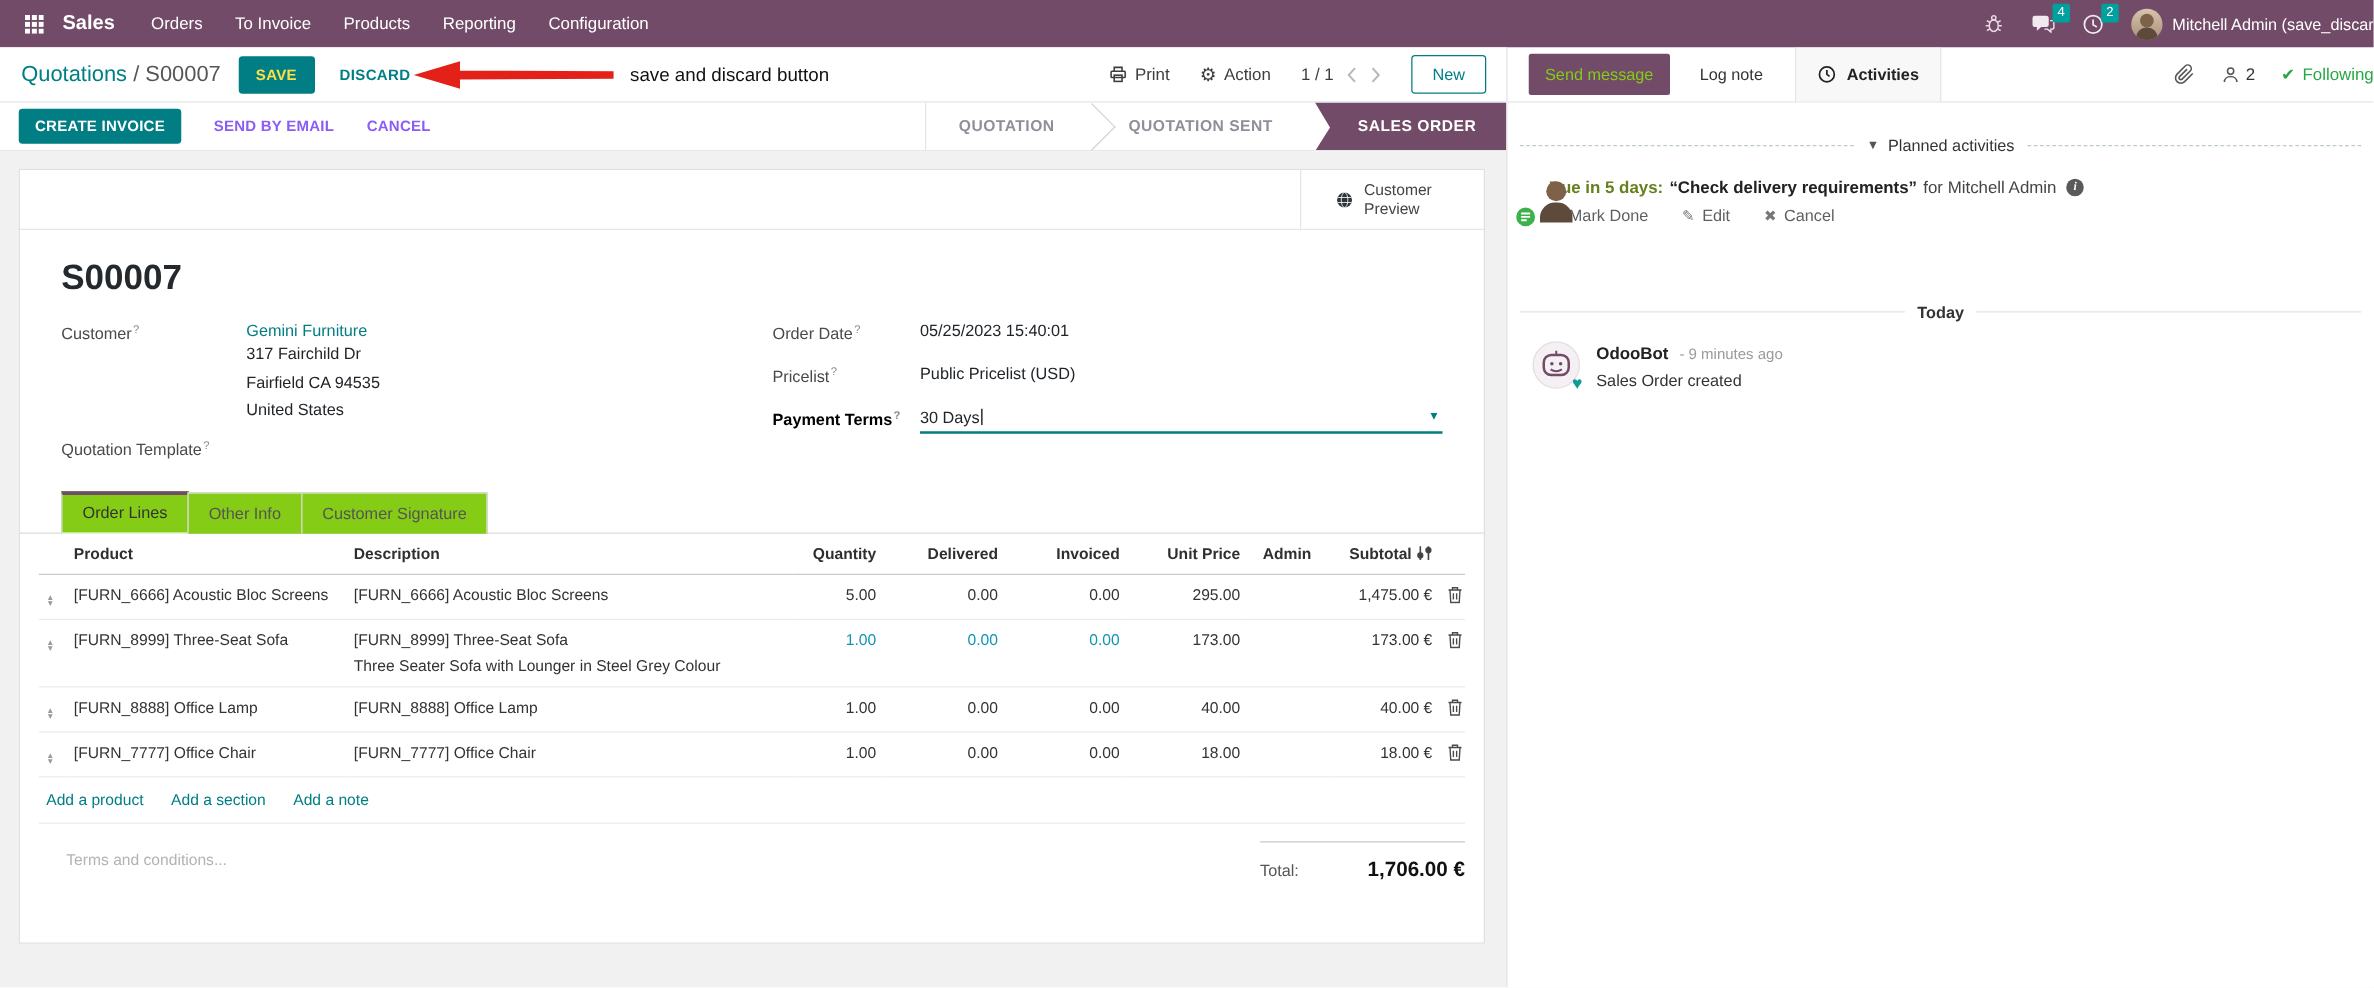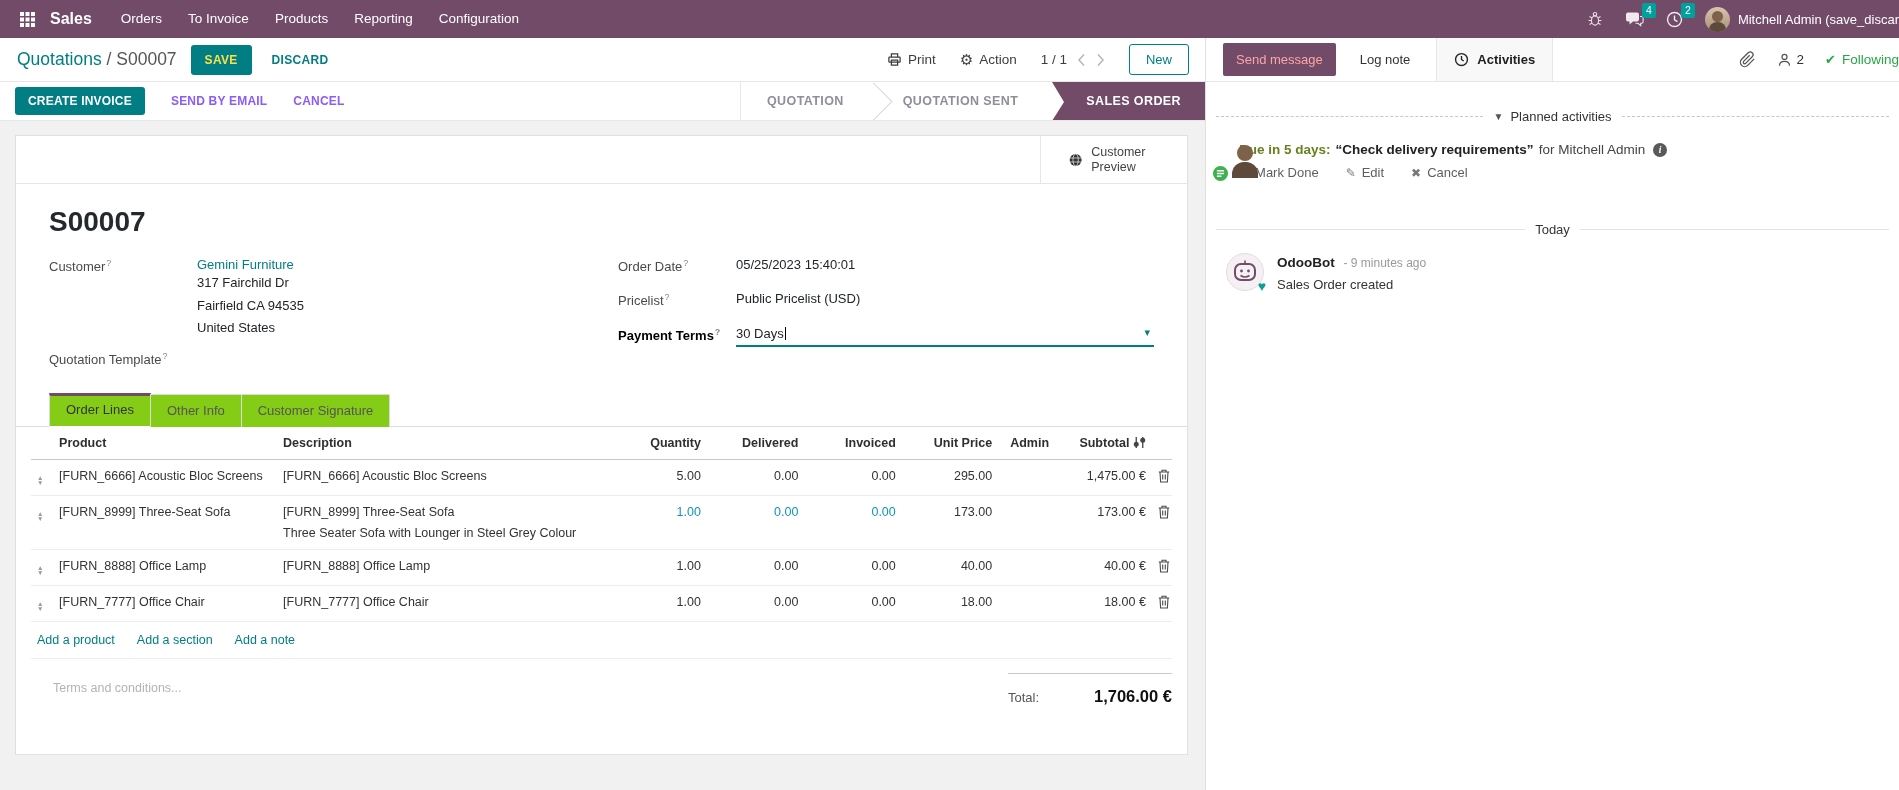--- a/index.html
+++ b/index.html
@@ -94,34 +94,34 @@
   
   .sheet-bottom { display:flex; justify-content:space-between; align-items:flex-start; padding:14px 15px 0 37px; }
   .terms { color:#b3b3b3; font-size:12.5px; padding-top:8px; cursor:text; }
   .total-box { width:164px; border-top:1px solid #c9c9c9; padding-top:13px; display:flex; justify-content:space-between; align-items:baseline; }
   .total-label { font-size:13px; color:#555; }
   .total-value { font-size:16.5px; font-weight:bold; color:#111; }
 
   
   .chatter-top { height:44px; border-bottom:1px solid #e6e6e6; display:flex; align-items:stretch; }
   .chatter-top .lft { display:flex; align-items:center; padding-left:17px; }
-  .btn-send { background:#714B67; color:#fca5a5; border:none; font-size:13px; padding:9px 13px; border-radius:2px; cursor:pointer; }
+  .btn-send { background:#714B67; color:#84cc16; border:none; font-size:13px; padding:9px 13px; border-radius:2px; cursor:pointer; }
   .btn-lognote { background:none; border:none; color:#333; font-size:13px; margin-left:24px; cursor:pointer; }
   .tab-activities { margin-left:26px; display:flex; align-items:center; gap:8px; padding:0 17px; background:#f8f8f8; border-left:1px solid #e6e6e6; border-right:1px solid #e6e6e6; font-size:13px; font-weight:bold; color:#222; cursor:pointer; }
   .chatter-top .rgt { margin-left:auto; display:flex; align-items:center; gap:21px; }
   .followers { display:flex; align-items:center; gap:5px; font-size:13.5px; color:#333; cursor:pointer; }
   .following { display:flex; align-items:center; gap:6px; font-size:13.5px; color:#28a745; white-space:nowrap; cursor:pointer; }
   .check-glyph { font-size:13px; }
 
   .sep-row { display:flex; align-items:center; gap:10px; margin:27px 10px 15px; font-size:13px; color:#333; }
   .sep-row .dash { flex:1; border-top:1px dashed #bccfbc; }
   .sep-row .solid { flex:1; border-top:1px solid #e3e3e3; }
   .sep-row .cap { display:flex; align-items:center; gap:7px; }
   .caret-down { font-size:10px; color:#555; cursor:pointer; }
-  .sep-row.today-row { margin-top:42px; font-weight:normal; }
+  .sep-row.today-row { margin-top:62px; font-weight:bold; }
 
   .activity { display:flex; gap:13px; padding:0 20px; }
   .av-wrap { position:relative; flex:none; }
   .avatar-lg { width:38px; height:38px; border-radius:50%; overflow:hidden; background:linear-gradient(#d8c4ae,#a98f76); position:relative; }
   .avatar-lg::before { content:''; position:absolute; left:11px; top:6px; width:16px; height:16px; border-radius:50%; background:#7d6148; }
   .avatar-lg::after { content:''; position:absolute; left:6px; top:23px; width:26px; height:16px; border-radius:12px 12px 0 0; background:#5d4a3a; }
   .av-badge { position:absolute; right:-4px; bottom:-3px; width:19px; height:19px; border-radius:50%; background:#3db14b; border:2px solid #fff; display:flex; align-items:center; justify-content:center; }
   .act-line1 { font-size:13.5px; color:#444; display:flex; align-items:center; gap:5px; flex-wrap:nowrap; padding-top:3px; }
   .due-date { color:#66801e; font-weight:bold; }
   .act-summary { color:#222; font-weight:bold; }
@@ -198,20 +198,26 @@
 
     <div class="control-row">
       <span class="breadcrumb">
         <span class="parent">Quotations</span>
         <span class="sep">/</span>
         <span class="current">S00007</span>
       </span>
       <button class="btn-save">SAVE</button>
       <button class="btn-discard">DISCARD</button>
 
+      <span class="annotation">
+        <svg width="160" height="26" viewBox="0 0 160 26">
+            <polygon points="0,13 37,2 37,9.5 160,10 160,16 37,16.5 37,24" fill="#e32119"></polygon>
+          </svg>
+        <span class="label">save and discard button</span>
+      </span>
 
       <div class="ctl-right">
         <span class="ctl-link">
           <svg width="15" height="15" viewBox="0 0 24 24" fill="none" stroke="#3d3d3d" stroke-width="2">
               <path d="M7 8V3h10v5"></path>
               <rect x="3" y="8" width="18" height="8" rx="1"></rect>
               <rect x="7" y="13" width="10" height="8"></rect>
             </svg>
           <span>Print</span>
         </span>

